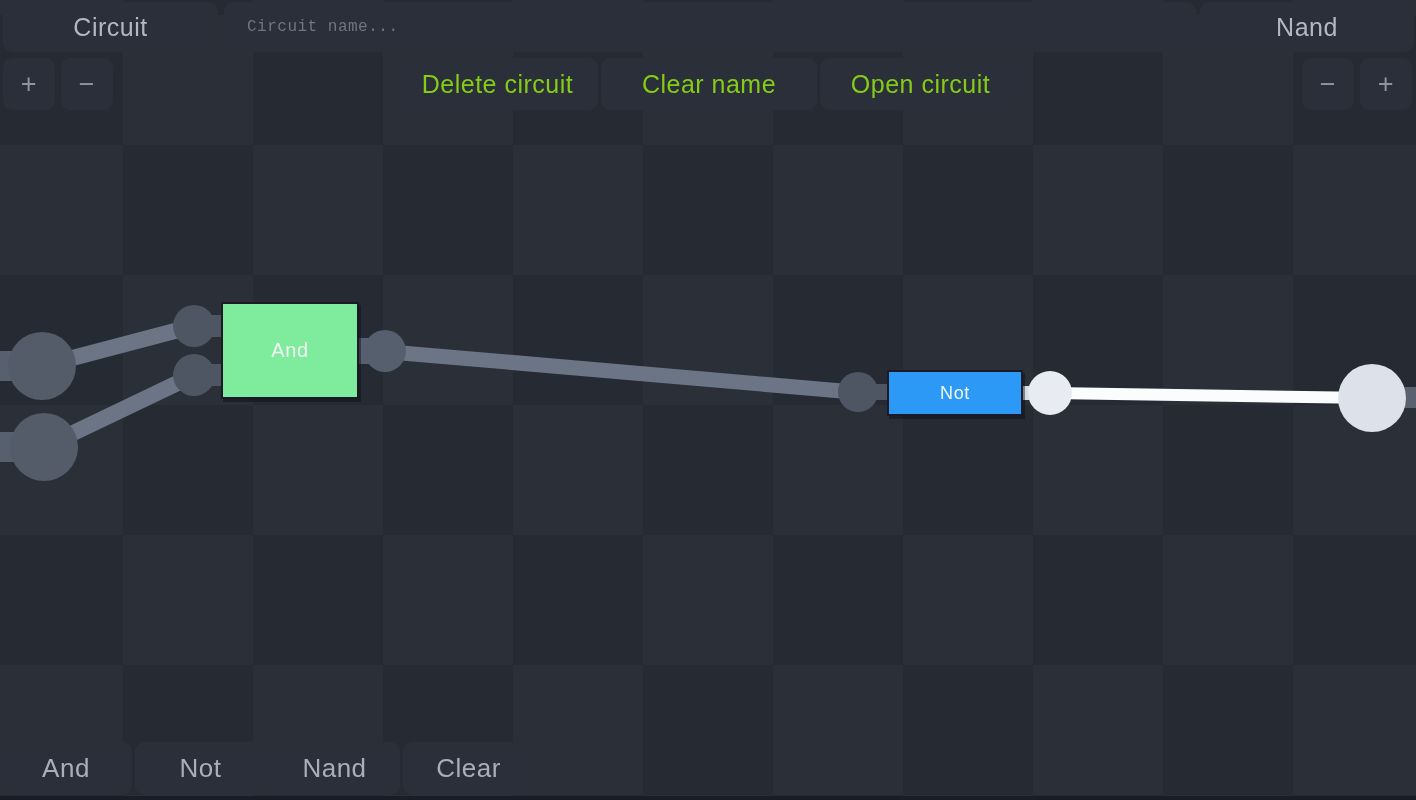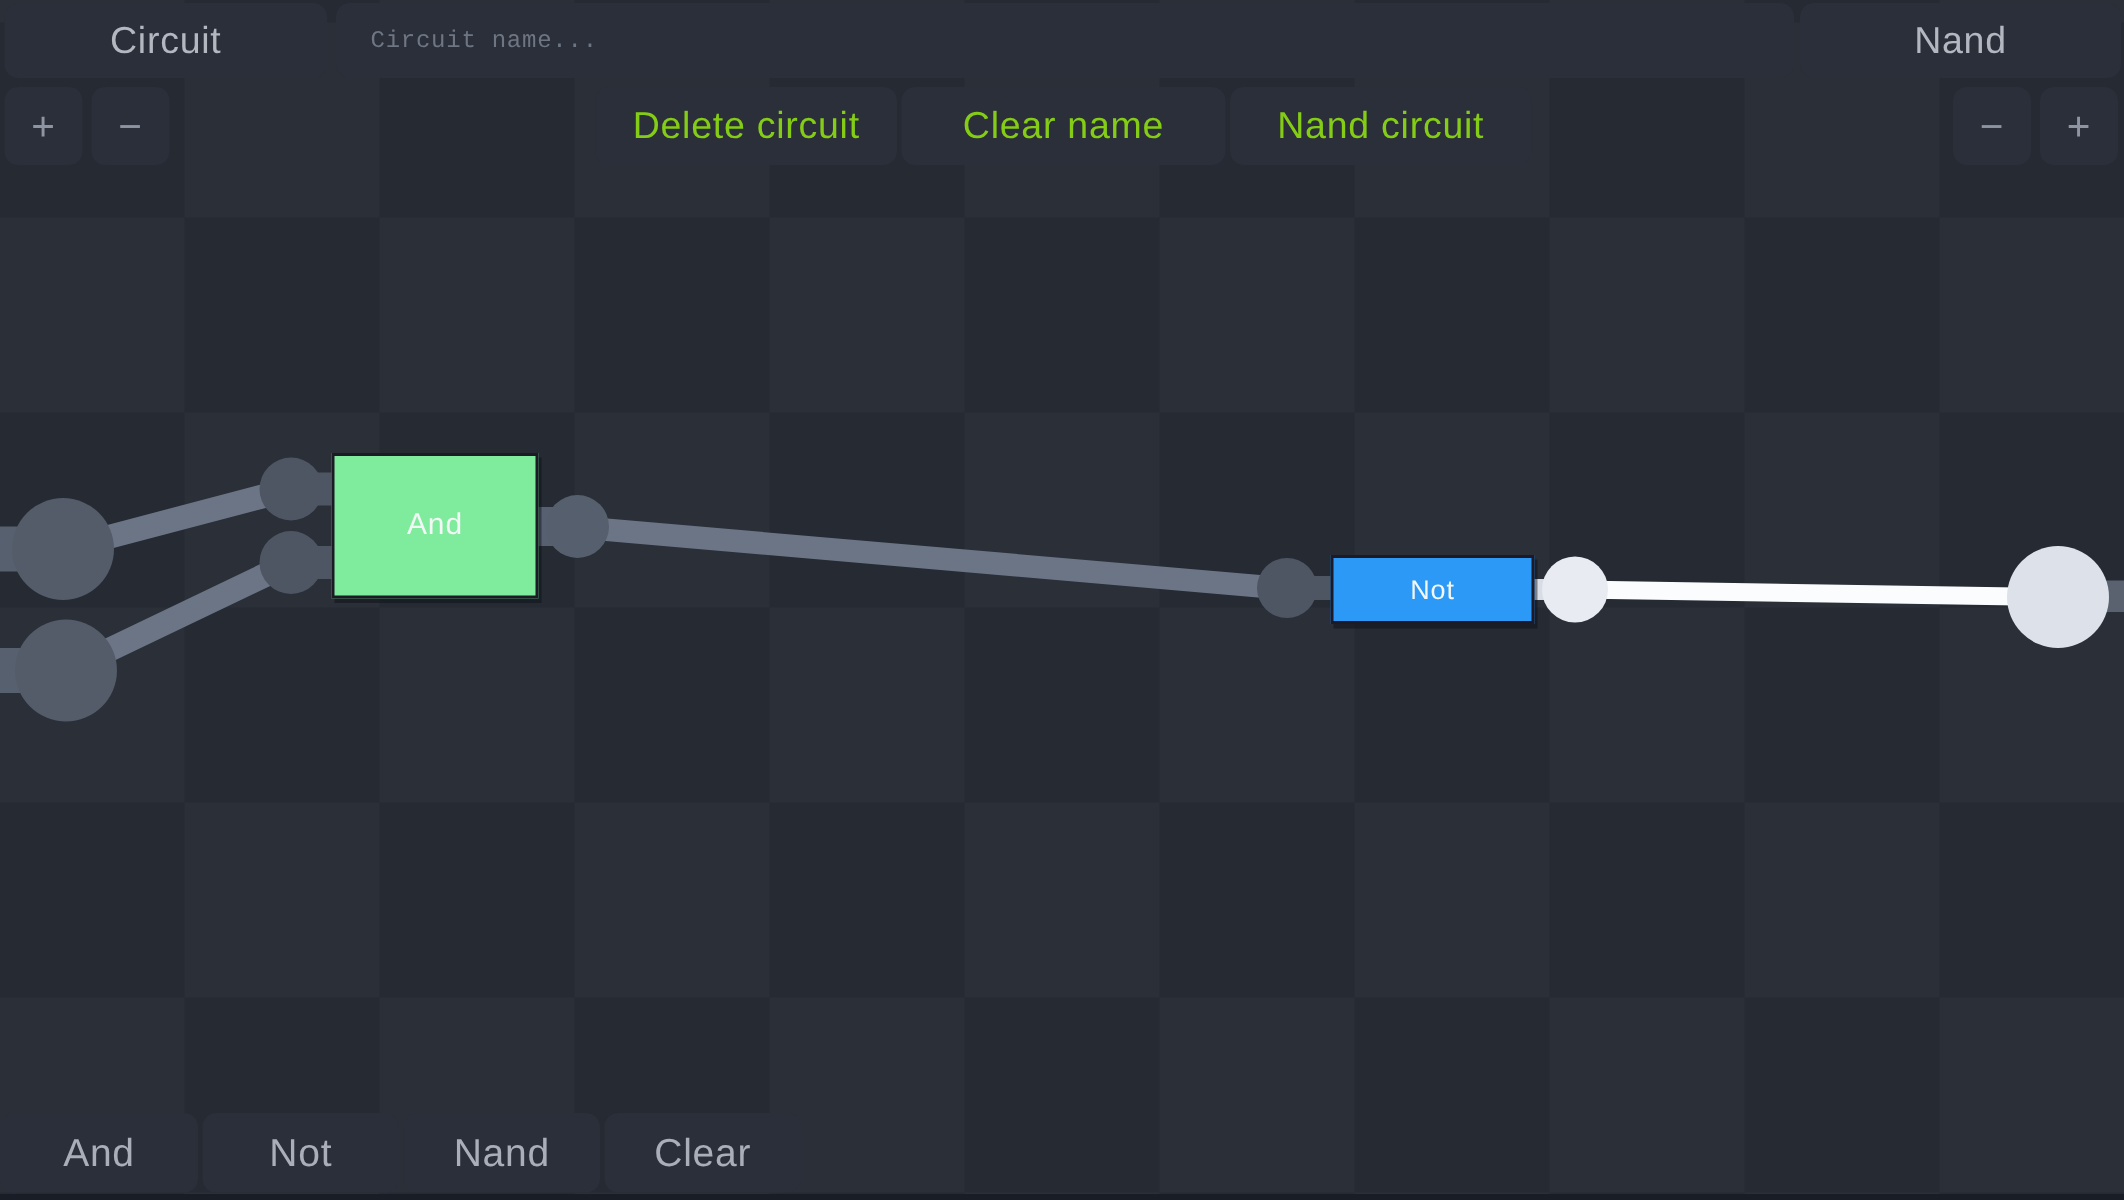--- a/index.html
+++ b/index.html
@@ -106,21 +106,21 @@
   <input id="name-input" type="text" placeholder="Circuit name..." style="">
   <button class="btn" style="left:1200px; width:214px;">Nand</button>
 </div>
 
 <div id="row2">
   <button class="btn sq" style="left:3px;">+</button>
   <button class="btn sq" style="left:61px;">−</button>
 
   <button class="btn action" style="left:397px; width:201px;">Delete circuit</button>
   <button class="btn action" style="left:601px; width:216px;">Clear name</button>
-  <button class="btn action" style="left:820px; width:201px;">Nand circuit</button>
+  <button class="btn action" style="left:820px; width:201px;">Open circuit</button>
 
   <button class="btn sq" style="left:1302px;">−</button>
   <button class="btn sq" style="left:1360px;">+</button>
 </div>
 
 <div id="palette">
   <button class="btn" style="left:0; width:132px;">And</button>
   <button class="btn" style="left:135px; width:131px;">Not</button>
   <button class="btn" style="left:269px; width:131px;">Nand</button>
   <button class="btn" style="left:403px; width:131px;">Clear</button>

